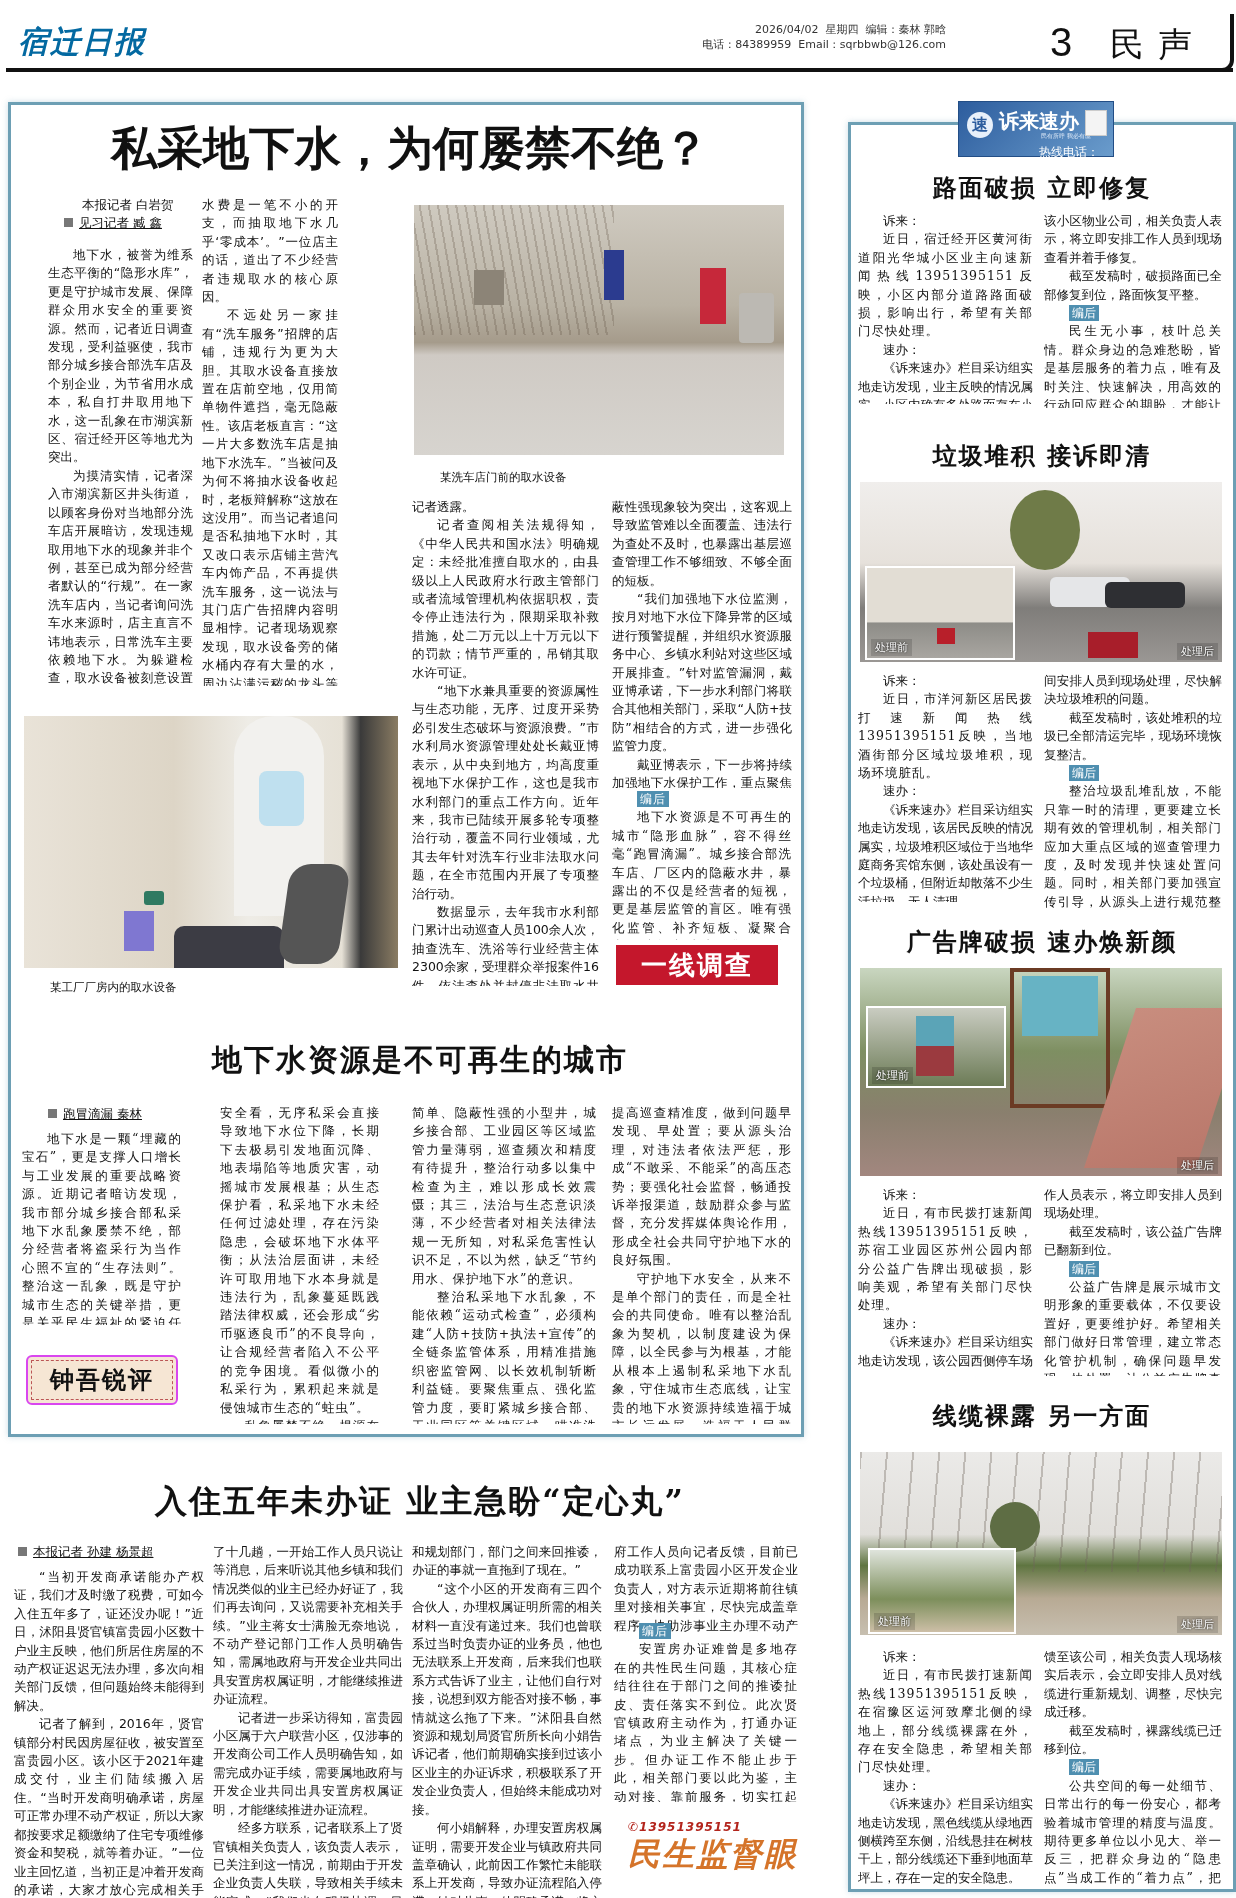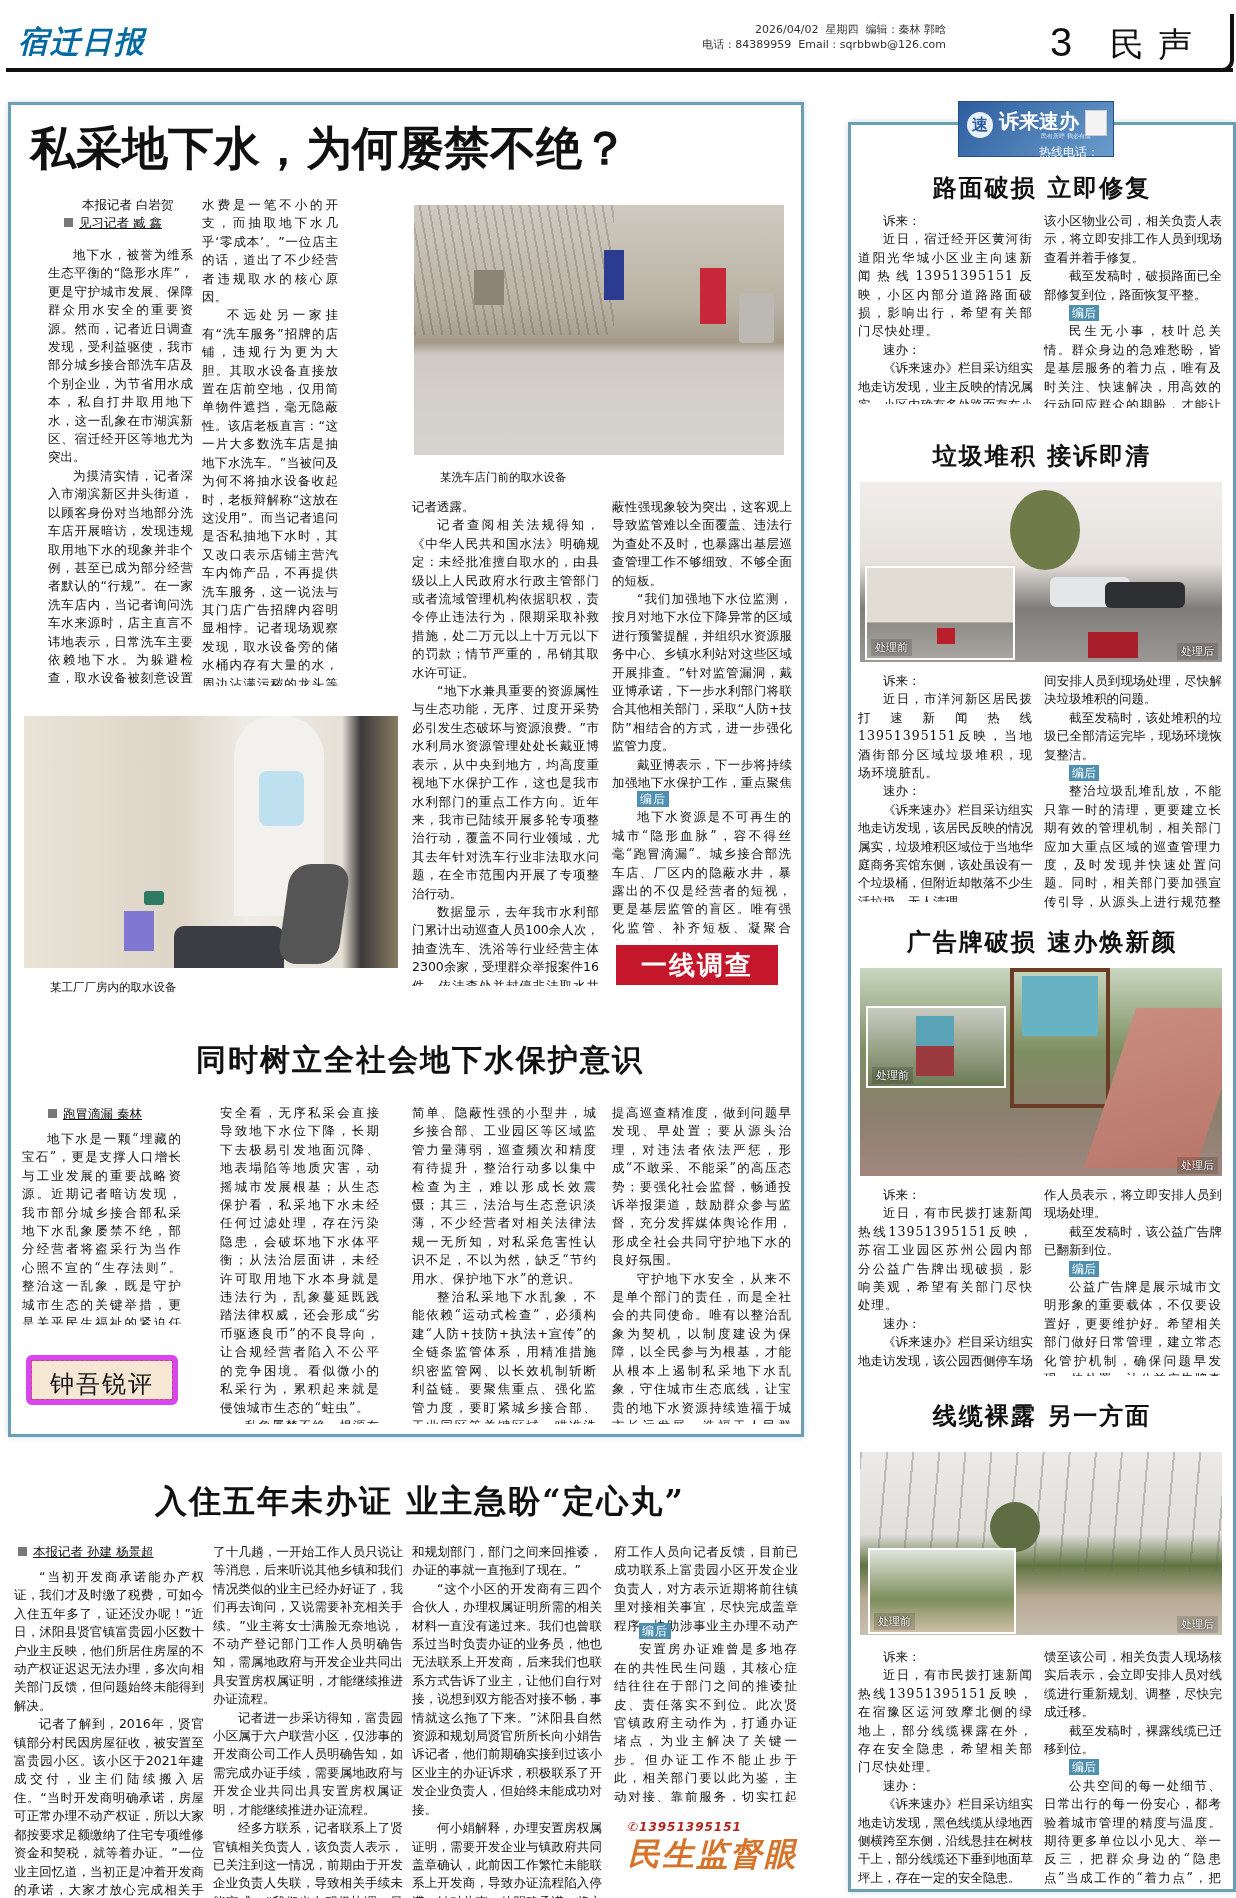--- a/index.html
+++ b/index.html
@@ -9,21 +9,21 @@
 .masthead-logo{left:18px;top:22px;font-family:"DejaVu Serif",serif;font-size:30px;font-weight:bold;color:#0369a1;font-style:italic;letter-spacing:2px}
 .meta{right:290px;text-align:right;font-size:11px;color:#333;line-height:15px}
 .pagenum{left:1050px;top:20px;font-size:40px;font-family:"Liberation Sans",sans-serif}
 .section{left:1110px;top:22px;font-size:34px;letter-spacing:14px;font-family:"DejaVu Sans",sans-serif}
 .rule{left:6px;top:68px;width:1227px;height:4px;background:#111}
 .rule-corner{left:1216px;top:14px;width:18px;height:58px;border-right:4px solid #111;border-bottom:4px solid #111;border-bottom-right-radius:12px}
 .box{border:3px solid #6d9fb4;background:#fff;box-shadow:0 0 6px rgba(109,159,180,.35)}
 .col{font-size:12.5px;line-height:18.4px;text-align:justify;color:#111;overflow:hidden}
 .col p{text-indent:2em}
 .kai{font-family:"DejaVu Serif",serif;letter-spacing:1px}
-.h1{font-family:"DejaVu Sans",sans-serif;font-weight:bold;text-align:left}
+.h1{font-family:"DejaVu Sans",sans-serif;font-weight:bold;text-align:center}
 .h2{font-family:"DejaVu Serif",serif;font-weight:bold;text-align:center;letter-spacing:2px}
 .byline{font-size:12.5px;line-height:18px}
 .byline .sq{display:inline-block;width:9px;height:9px;background:#777;margin-right:6px;vertical-align:0}
 .u{text-decoration:underline}
 .photo{overflow:hidden}
 .caption{font-size:11.5px;font-family:"DejaVu Serif",serif}
 .tag{display:inline-block;background:#4f8fb0;color:#fff;padding:0 3px;font-size:12px;line-height:16px}
 .badge{color:#fff;font-size:11px;padding:1px 4px;background:rgba(0,0,0,.15);text-shadow:0 0 2px #000}
 </style>
 </head>
@@ -91,29 +91,29 @@
   <p style="text-indent:0">蔽性强现象较为突出，这客观上导致监管难以全面覆盖、违法行为查处不及时，也暴露出基层巡查管理工作不够细致、不够全面的短板。</p>
   <p>“我们加强地下水位监测，按月对地下水位下降异常的区域进行预警提醒，并组织水资源服务中心、乡镇水利站对这些区域开展排查。”针对监管漏洞，戴亚博承诺，下一步水利部门将联合其他相关部门，采取“人防+技防”相结合的方式，进一步强化监管力度。</p>
   <p>戴亚博表示，下一步将持续加强地下水保护工作，重点聚焦城乡接合部、工业园区，加大对洗车、洗浴、建材、混凝土搅拌等重点行业的执法力度，同时树立全社会地下水保护意识。</p>
 </div>
 <div class="abs col kai" style="left:612px;top:790px;width:180px;height:150px">
   <div style="padding-left:2em"><span class="tag">编后</span></div>
   <p>地下水资源是不可再生的城市“隐形血脉”，容不得丝毫“跑冒滴漏”。城乡接合部洗车店、厂区内的隐蔽水井，暴露出的不仅是经营者的短视，更是基层监管的盲区。唯有强化监管、补齐短板、凝聚合力，才能守护这份“隐形”资源，让美好城市的生态基础更加牢固。</p>
 </div>
 <div class="abs" style="left:616px;top:945px;width:162px;height:40px;background:#c4172c;color:#fff;font-family:'DejaVu Serif',serif;font-weight:bold;font-size:26px;line-height:40px;text-align:center;letter-spacing:2px">一线调查</div>
 
-<div class="abs h2" style="left:40px;top:1040px;width:760px;font-size:30px">同时树立全社会地下水保护意识</div>
+<div class="abs h2" style="left:40px;top:1040px;width:760px;font-size:30px">地下水资源是不可再生的城市</div>
 <div class="abs byline" style="left:48px;top:1105px">
   <span class="sq"></span><span class="u">跑冒滴漏 秦林</span>
 </div>
 <div class="abs col kai" style="left:22px;top:1130px;width:160px;height:195px">
   <p>地下水是一颗“埋藏的宝石”，更是支撑人口增长与工业发展的重要战略资源。近期记者暗访发现，我市部分城乡接合部私采地下水乱象屡禁不绝，部分经营者将盗采行为当作心照不宣的“生存法则”。整治这一乱象，既是守护城市生态的关键举措，更是关乎民生福祉的紧迫任务。</p>
 
 </div>
-<div class="abs" style="left:26px;top:1355px;width:152px;height:50px;background:#f6e6d4;border:6px solid #d946ef;border-radius:6px;outline:1px dashed #b55;outline-offset:-6px;font-weight:normal;font-size:24px;line-height:46px;text-align:center;letter-spacing:2px;color:#111">钟吾锐评</div>
+<div class="abs" style="left:26px;top:1355px;width:152px;height:50px;background:#f6e6d4;border:2px solid #d946ef;border-radius:6px;outline:1px dashed #b55;outline-offset:-6px;font-weight:bold;font-size:24px;line-height:46px;text-align:center;letter-spacing:2px;color:#111">钟吾锐评</div>
 <div class="abs col kai" style="left:220px;top:1104px;width:160px;height:320px">
   <p style="text-indent:0">安全看，无序私采会直接导致地下水位下降，长期下去极易引发地面沉降、地表塌陷等地质灾害，动摇城市发展根基；从生态保护看，私采地下水未经任何过滤处理，存在污染隐患，会破坏地下水体平衡；从法治层面讲，未经许可取用地下水本身就是违法行为，乱象蔓延既践踏法律权威，还会形成“劣币驱逐良币”的不良导向，让合规经营者陷入不公平的竞争困境。看似微小的私采行为，累积起来就是侵蚀城市生态的“蛀虫”。</p>
   <p>乱象屡禁不绝，根源在于利益驱动与监管短板的双重叠加。一方面，经营者算的是“经济账”，对于高耗水的洗车等行业，私采地下水成本远低于自来水，这种利益驱动让部分经营者铤而走险；另一方面，监管存在一定盲区，城乡接合部面积大、点位散，</p>
 </div>
 <div class="abs col kai" style="left:412px;top:1104px;width:185px;height:320px">
   <p style="text-indent:0">简单、隐蔽性强的小型井，城乡接合部、工业园区等区域监管力量薄弱，巡查频次和精度有待提升，整治行动多以集中检查为主，难以形成长效震慑；其三，法治与生态意识淡薄，不少经营者对相关法律法规一无所知，对私采危害性认识不足，不以为然，缺乏“节约用水、保护地下水”的意识。</p>
   <p>整治私采地下水乱象，不能依赖“运动式检查”，必须构建“人防+技防+执法+宣传”的全链条监管体系，用精准措施织密监管网、以长效机制斩断利益链。要聚焦重点、强化监管力度，要盯紧城乡接合部、工业园区等关键区域，瞄准洗车、洗浴等重点行业，联合水利、住建、生态环境等部门建立常态化联合执法机制，开展拉网式排查，依托地下水位监测系统预警异常区域，通过大数据</p>
 </div>
 <div class="abs col kai" style="left:612px;top:1104px;width:180px;height:320px">
   <p style="text-indent:0">提高巡查精准度，做到问题早发现、早处置；要从源头治理，对违法者依法严惩，形成“不敢采、不能采”的高压态势；要强化社会监督，畅通投诉举报渠道，鼓励群众参与监督，充分发挥媒体舆论作用，形成全社会共同守护地下水的良好氛围。</p>

